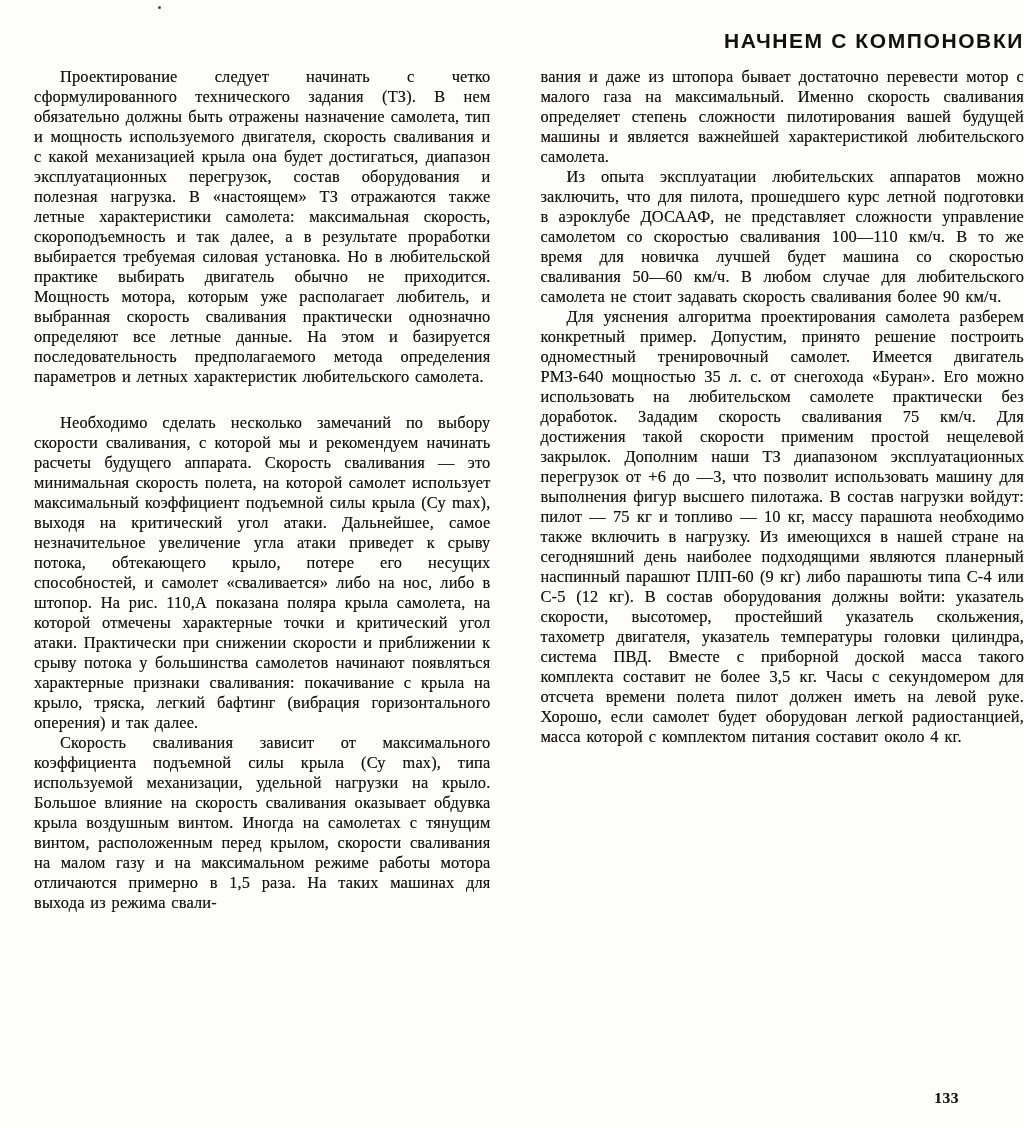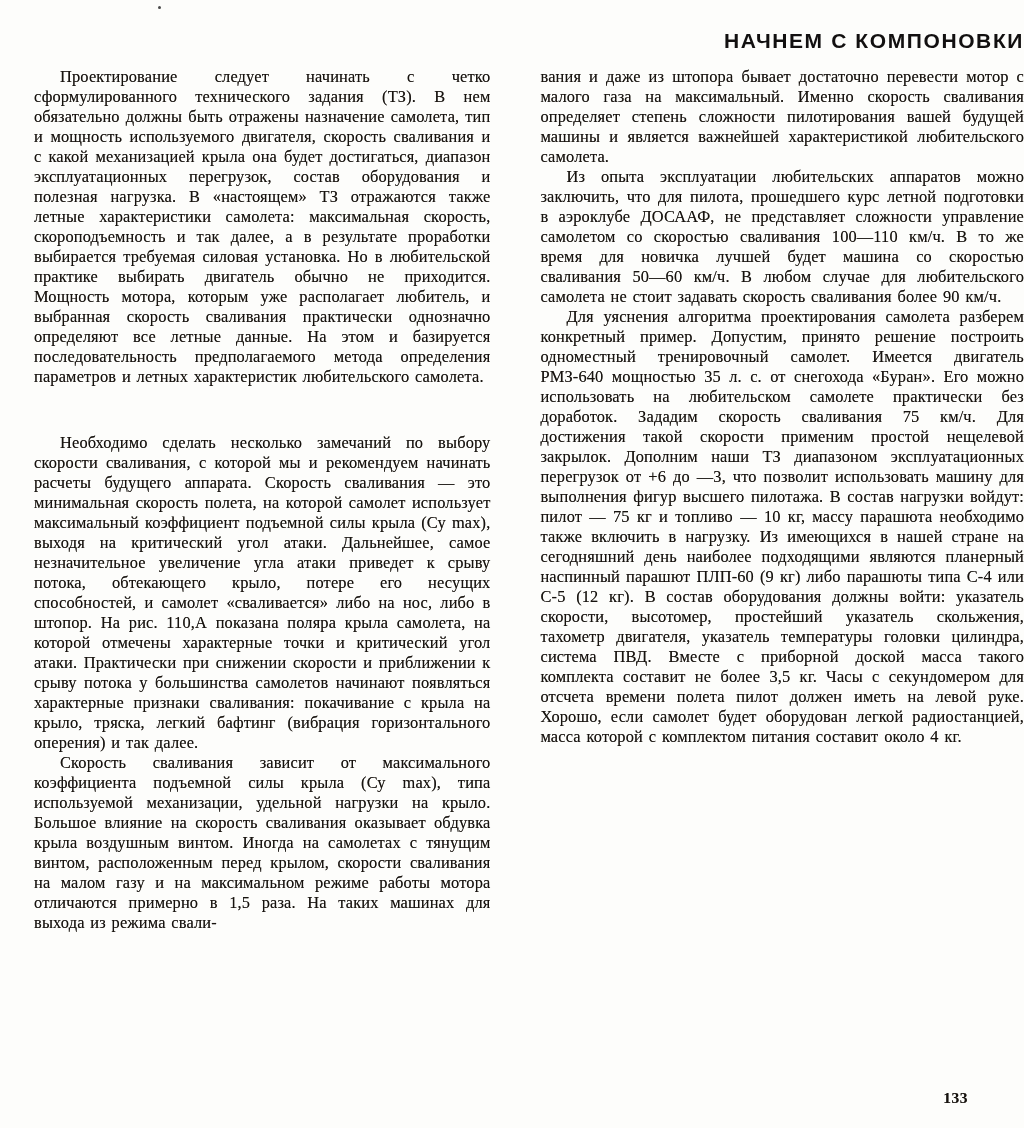--- a/index.html
+++ b/index.html
@@ -45,24 +45,24 @@
     font-size: 16.4px;
     line-height: 20px;
     letter-spacing: 0.15px;
     word-spacing: 1.5px;
     text-shadow: 0 0 0.45px rgba(20,15,10,0.55);
   }
   .col-left  { width: 472px; }
   .col-right { width: 500px; margin-left: 32px; }
   .col p { margin: 0; }
   .col p.indent { text-indent: 26px; }
-  .col p.para-gap { margin-top: 46px; }
+  .col p.para-gap { margin-top: 26px; }
   .page-number {
     position: absolute;
-    right: 56px;
+    right: 65px;
     bottom: 21px;
     font-weight: bold;
     font-size: 15.5px;
     letter-spacing: 0.5px;
     text-shadow: 0 0 0.45px rgba(20,15,10,0.55);
   }
 </style>
 </head>
 <body>
 

